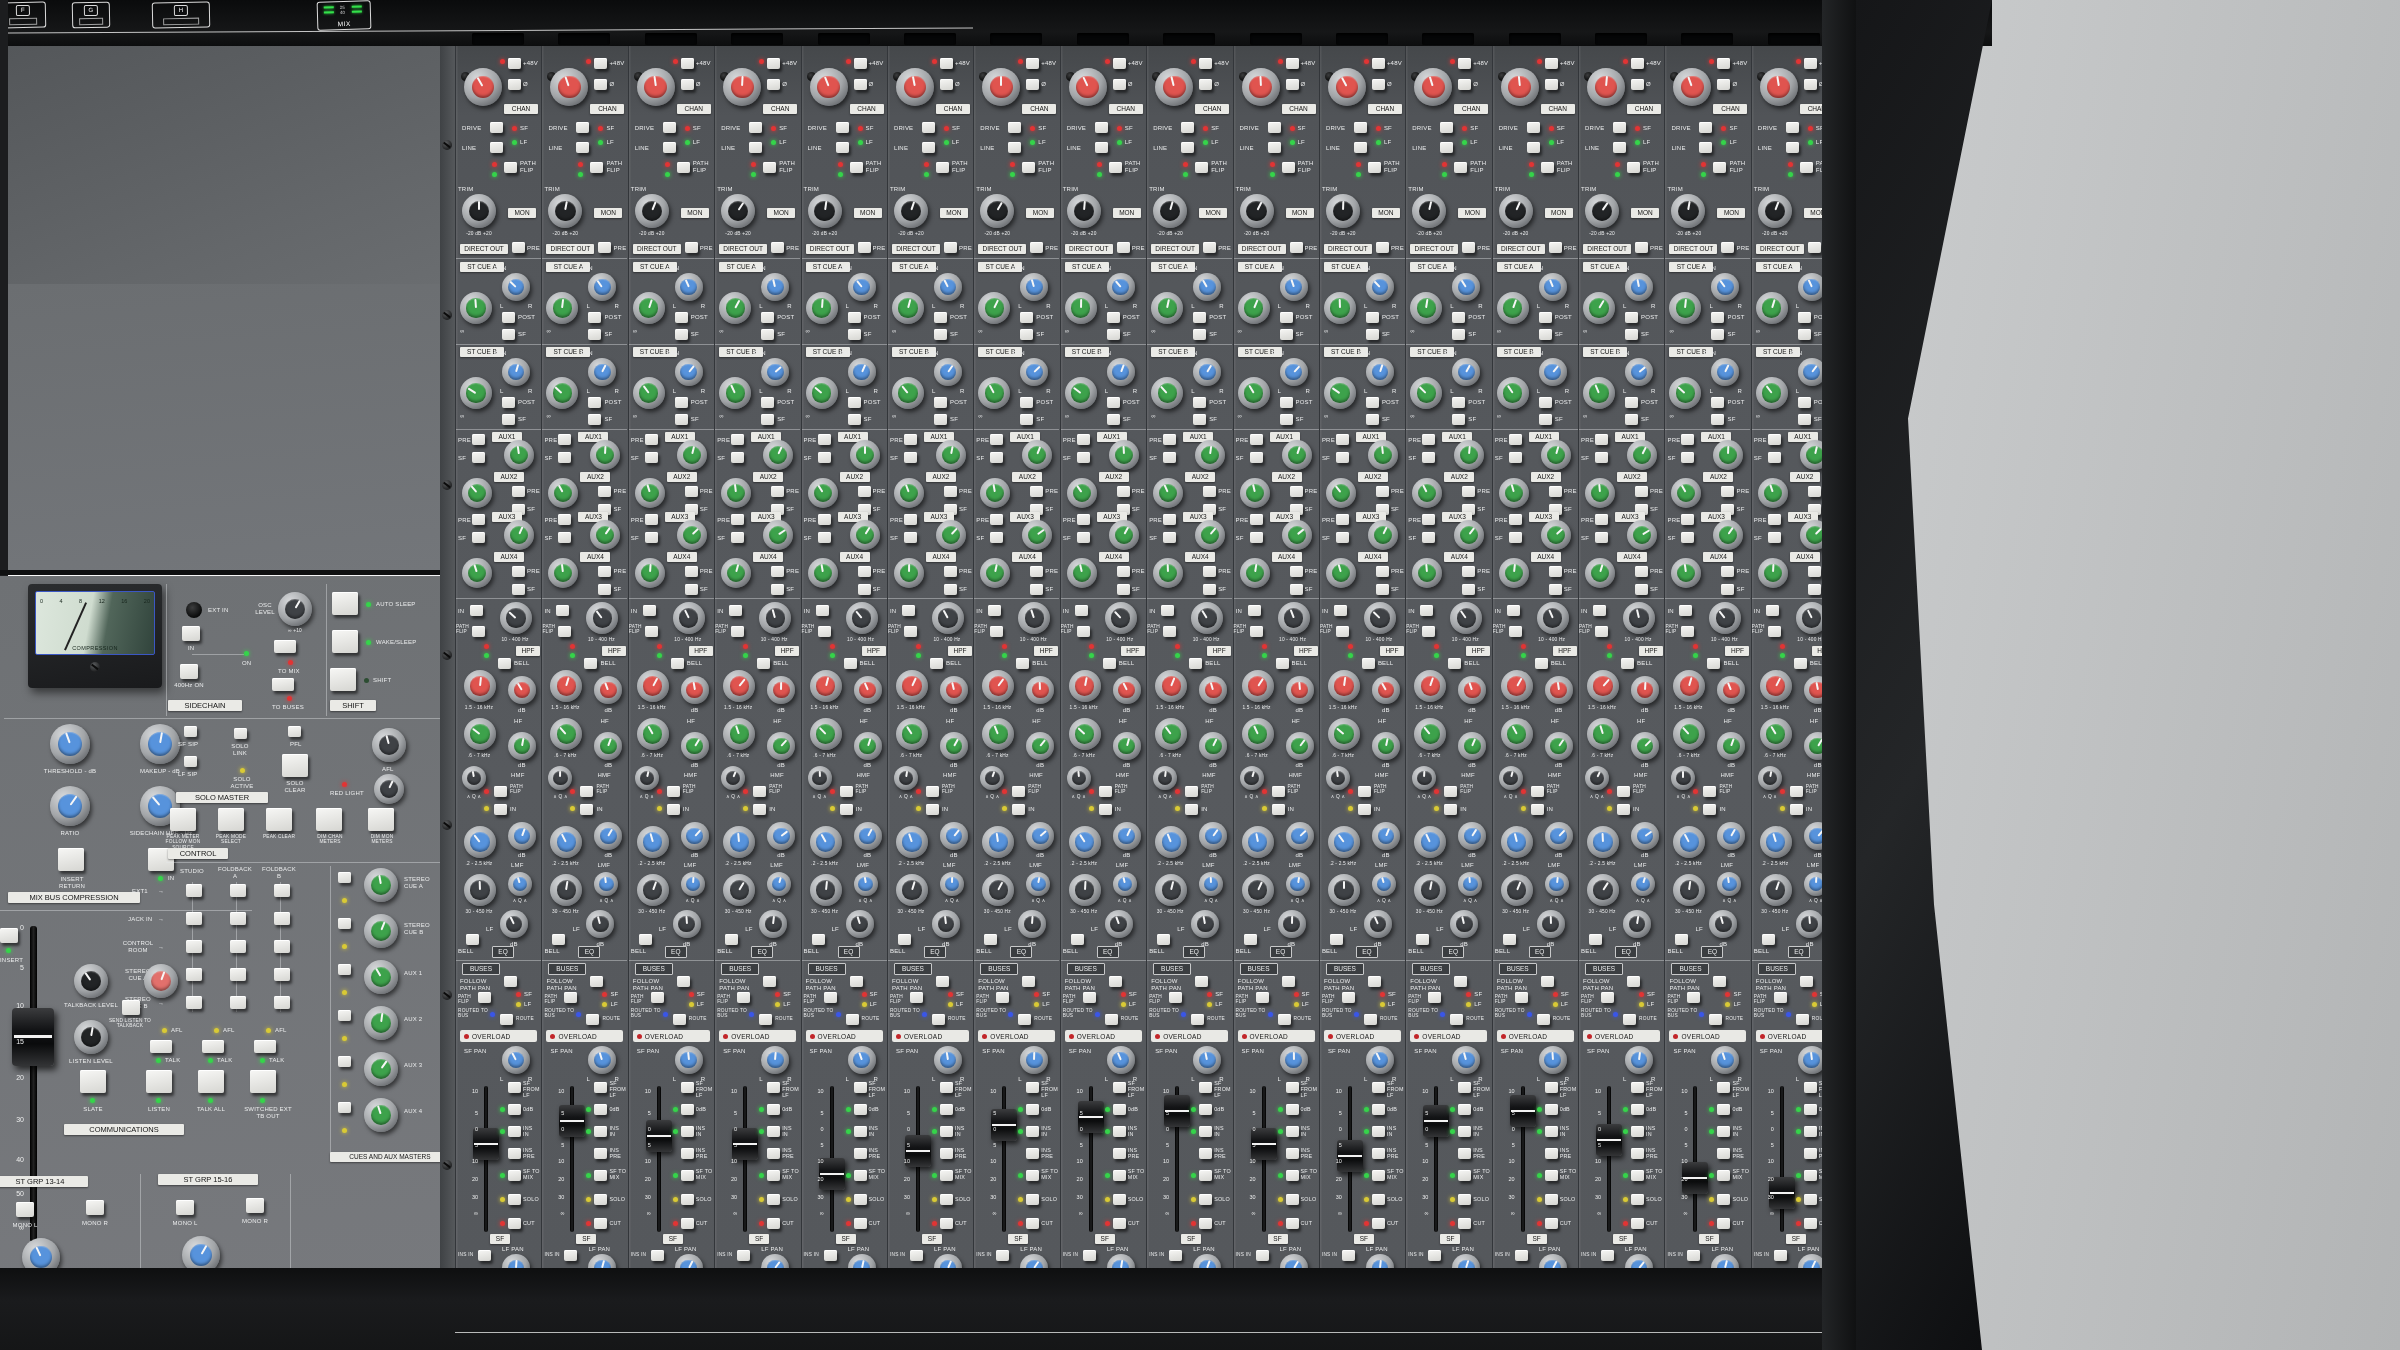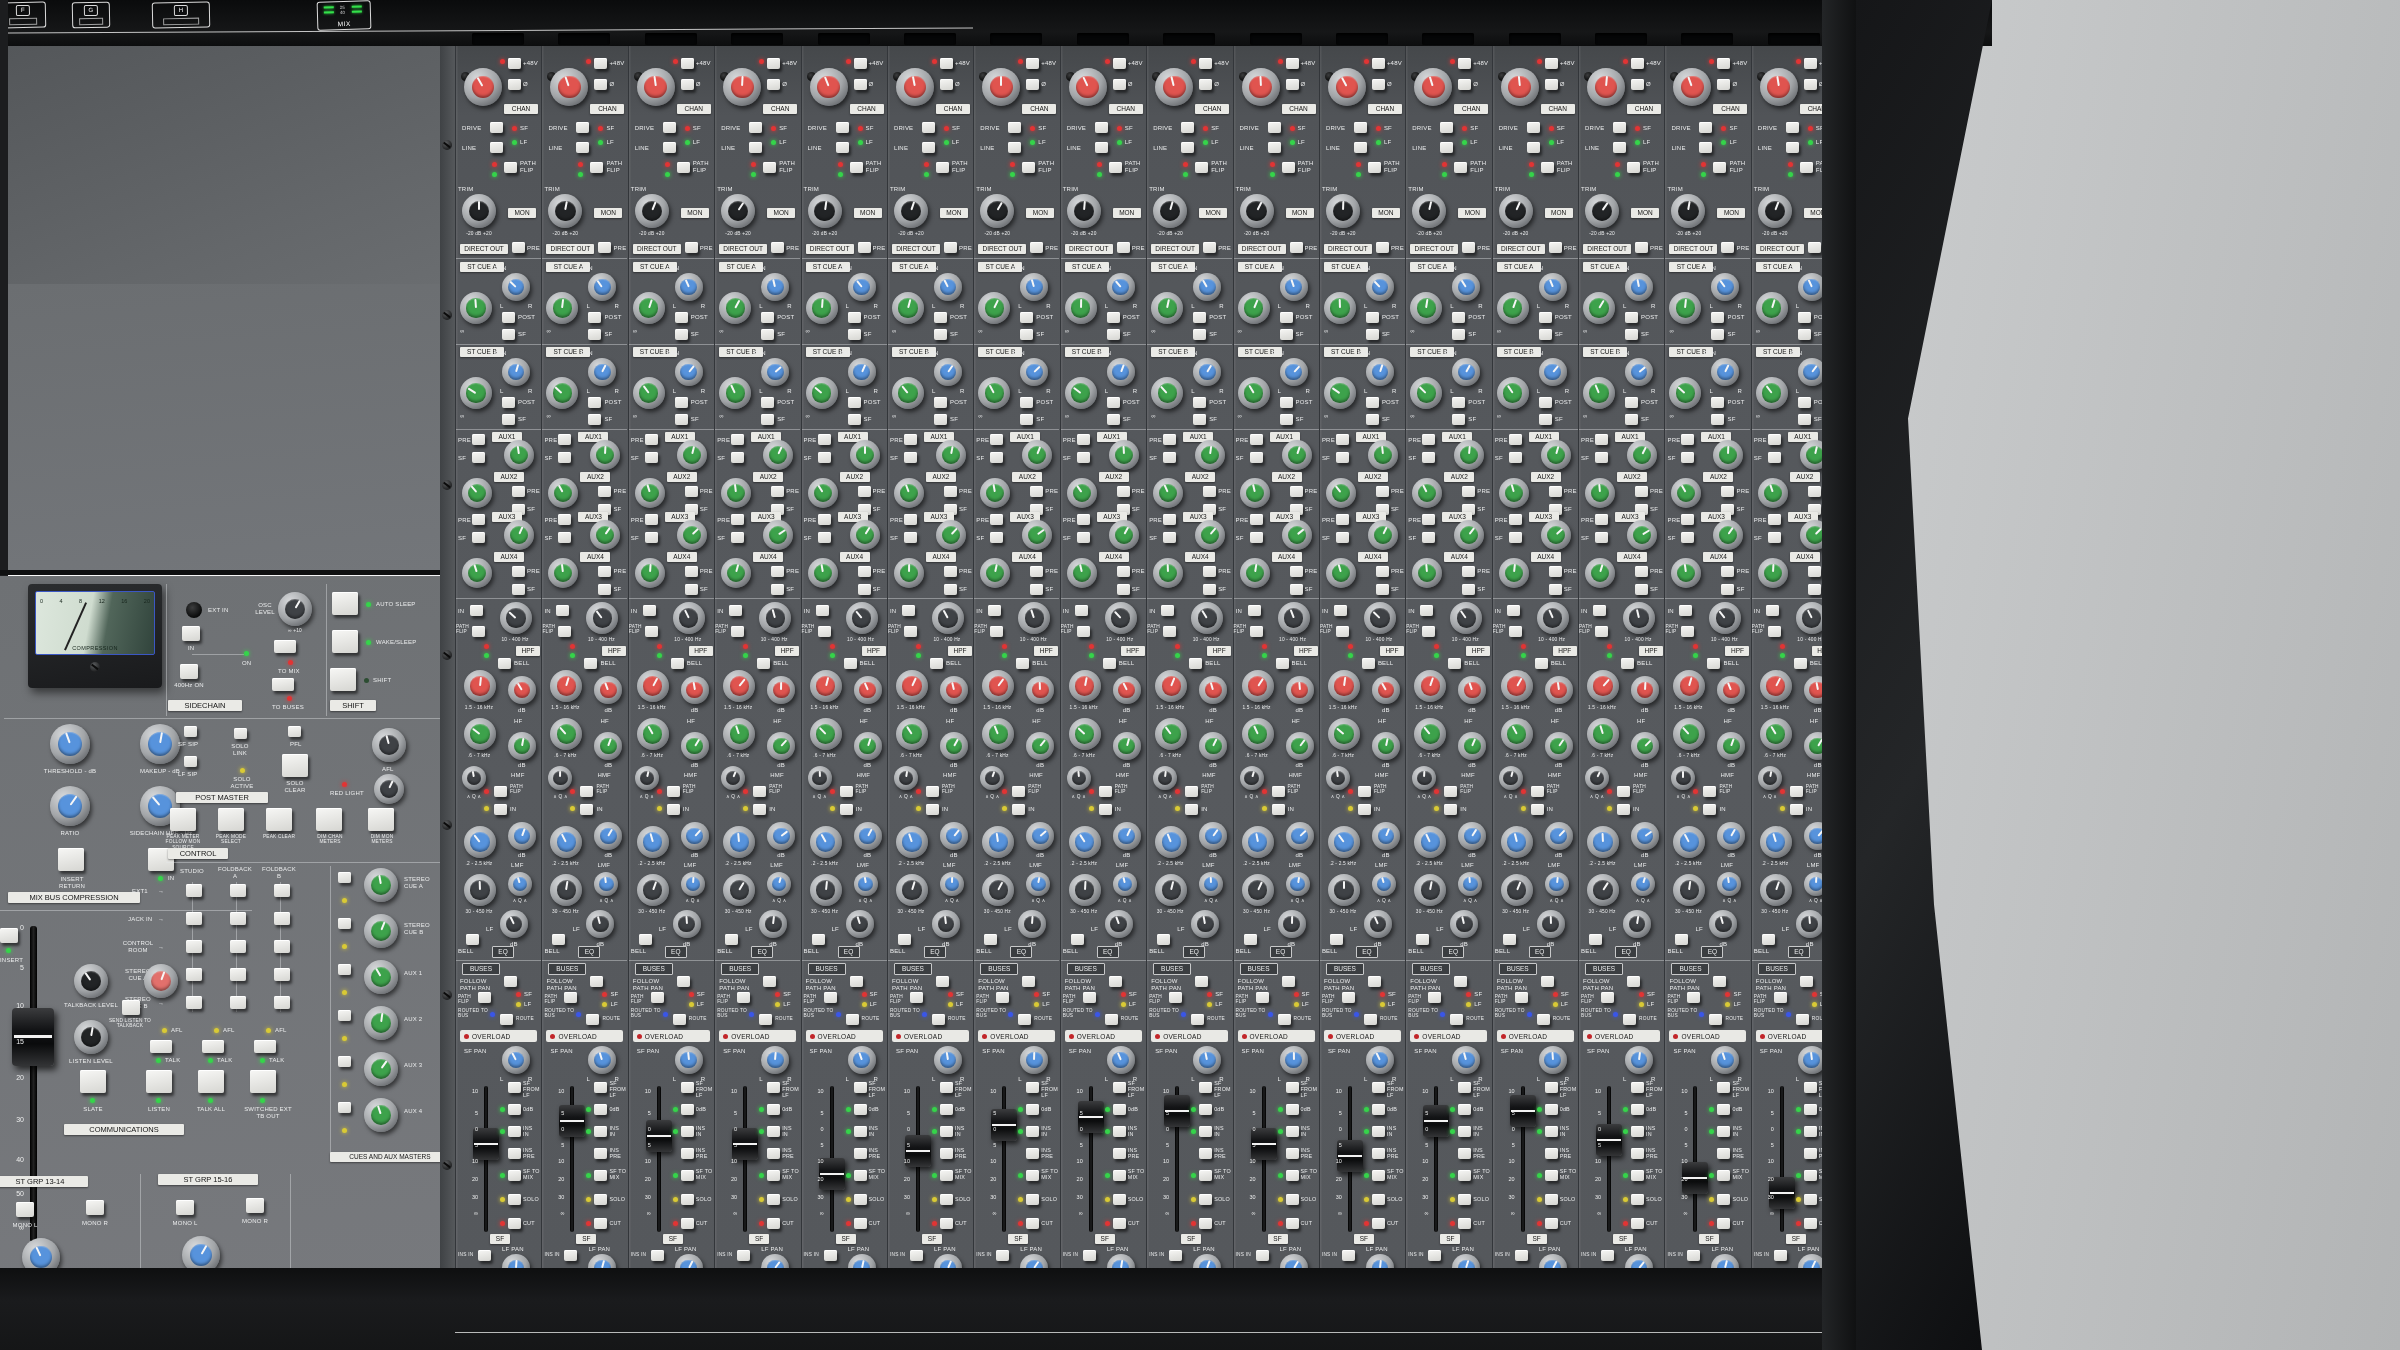--- a/index.html
+++ b/index.html
@@ -217,21 +217,21 @@
     <span class="tl" style="left:382px;top:190px">AFL</span>
     <div class="b" style="left:184px;top:180px"></div>
     <span class="tl" style="left:178px;top:195px">LF SIP</span>
     <div class="led ly" style="left:240px;top:192px"></div>
     <span class="tl tc" style="left:224px;top:200px;width:36px">SOLO ACTIVE</span>
     <div class="b lg" style="left:282px;top:178px"></div>
     <span class="tl tc" style="left:276px;top:204px;width:38px">SOLO CLEAR</span>
     <div class="led lr" style="left:342px;top:206px"></div>
     <span class="tl" style="left:330px;top:214px">RED LIGHT</span>
     <div class="k k30 dk" style="left:374px;top:198px;--rot:25deg"></div>
-    <span class="bx sec" style="left:176px;top:216px;width:84px">POST MASTER</span>
+    <span class="bx sec" style="left:176px;top:216px;width:84px">SOLO MASTER</span>
 
     <div class="b lg" style="left:170px;top:232px"></div>
     <span class="tl tc" style="left:158px;top:258px;width:50px;font-size:4.8px">PEAK METER FOLLOW MON SOURCE</span>
     <div class="b lg" style="left:218px;top:232px"></div>
     <span class="tl tc" style="left:210px;top:258px;width:42px;font-size:4.8px">PEAK MODE SELECT</span>
     <div class="b lg" style="left:266px;top:232px"></div>
     <span class="tl tc" style="left:260px;top:258px;width:38px;font-size:4.8px">PEAK CLEAR</span>
     <div class="b lg" style="left:316px;top:232px"></div>
     <span class="tl tc" style="left:308px;top:258px;width:44px;font-size:4.8px">DIM CHAN METERS</span>
     <div class="b lg" style="left:368px;top:232px"></div>

